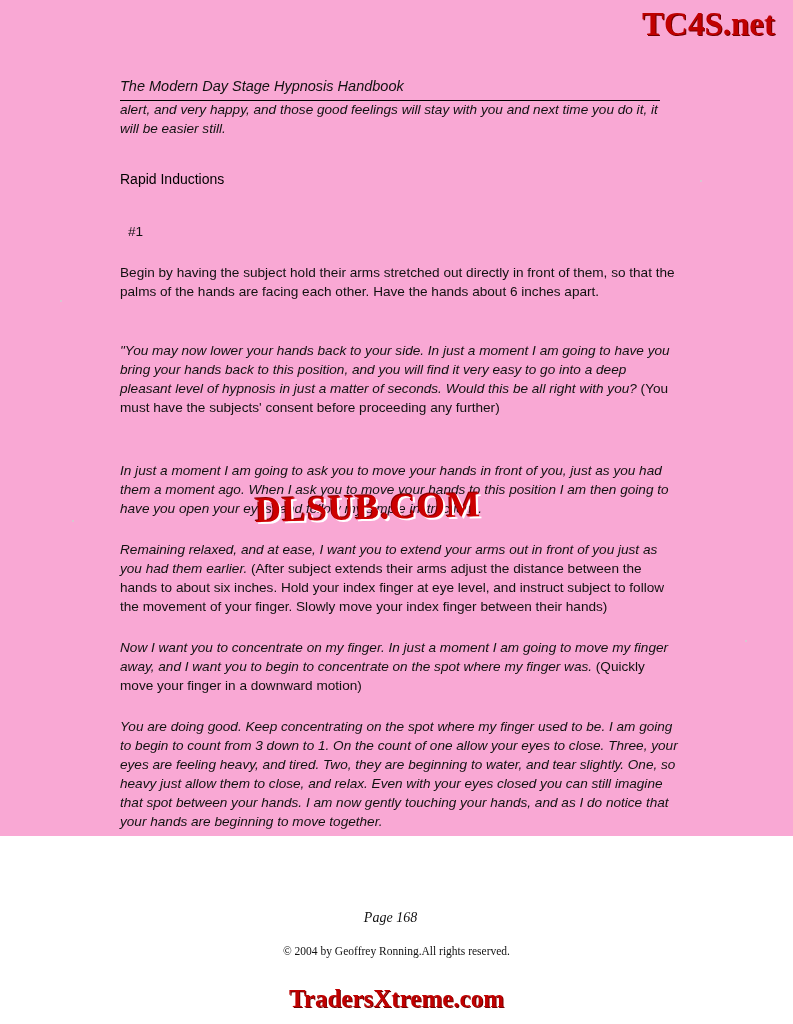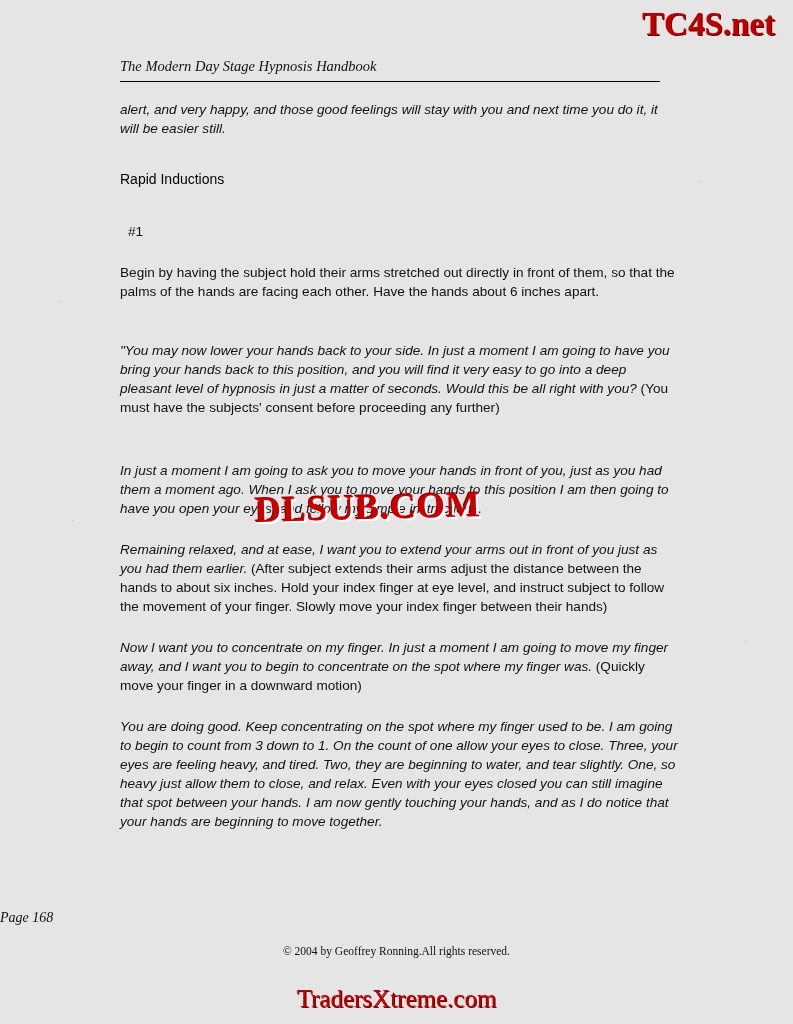--- a/index.html
+++ b/index.html
@@ -10,22 +10,22 @@
     width: 793px;
     height: 1024px;
     background: #ffffff;
     font-family: "Liberation Sans", sans-serif;
     position: relative;
     overflow: hidden;
   }
   .page {
     position: relative;
     width: 793px;
-    height: 1024px;
-    background: #e5e5e5;
+    height: 836px;
+    background: #f9a8d4;
   }
 
   
   .watermark-top {
     position: absolute;
     top: 6px;
     right: 18px;
     font-family: "Liberation Serif", serif;
     font-size: 33px;
     font-weight: bold;
@@ -35,25 +35,26 @@
   }
 
   
   .header {
     position: absolute;
     left: 120px;
     top: 58px;
     width: 540px;
   }
   .header-title {
-    font-family: Liberation Serif, serif;
+    font-family: Liberation Sans, sans-serif;
     font-style: italic;
     font-size: 14.5px;
     color: #111111;
     padding-bottom: 6px;
+    margin-top: 20px;
   }
   .header-rule {
     border-bottom: 1.6px solid #000000;
     width: 540px;
   }
 
   
   .content {
     position: absolute;
     left: 120px;
@@ -98,21 +99,21 @@
     transform: rotate(-1.5deg);
     white-space: nowrap;
   }
 
   
   .footer-page {
     position: absolute;
     left: 0;
     right: 12px;
     top: 910px;
-    text-align: left;
+    text-align: center;
     font-family: "Liberation Serif", serif;
     font-style: italic;
     font-size: 14px;
     color: #111111;
   }
   .footer-copy {
     position: absolute;
     left: 0;
     right: 0;
     top: 945px;
@@ -122,21 +123,21 @@
     color: #111111;
   }
   .watermark-bottom {
     position: absolute;
     left: 0;
     right: 0;
     top: 985px;
     text-align: center;
     font-family: "Liberation Serif", serif;
     font-size: 25px;
-    font-weight: normal;
+    font-weight: bold;
     color: #c00000;
     text-shadow: 1px 1px 0 #6e0000;
   }
 
   
   .speck {
     position: absolute;
     width: 2px;
     height: 2px;
     background: #cfcfcf;

